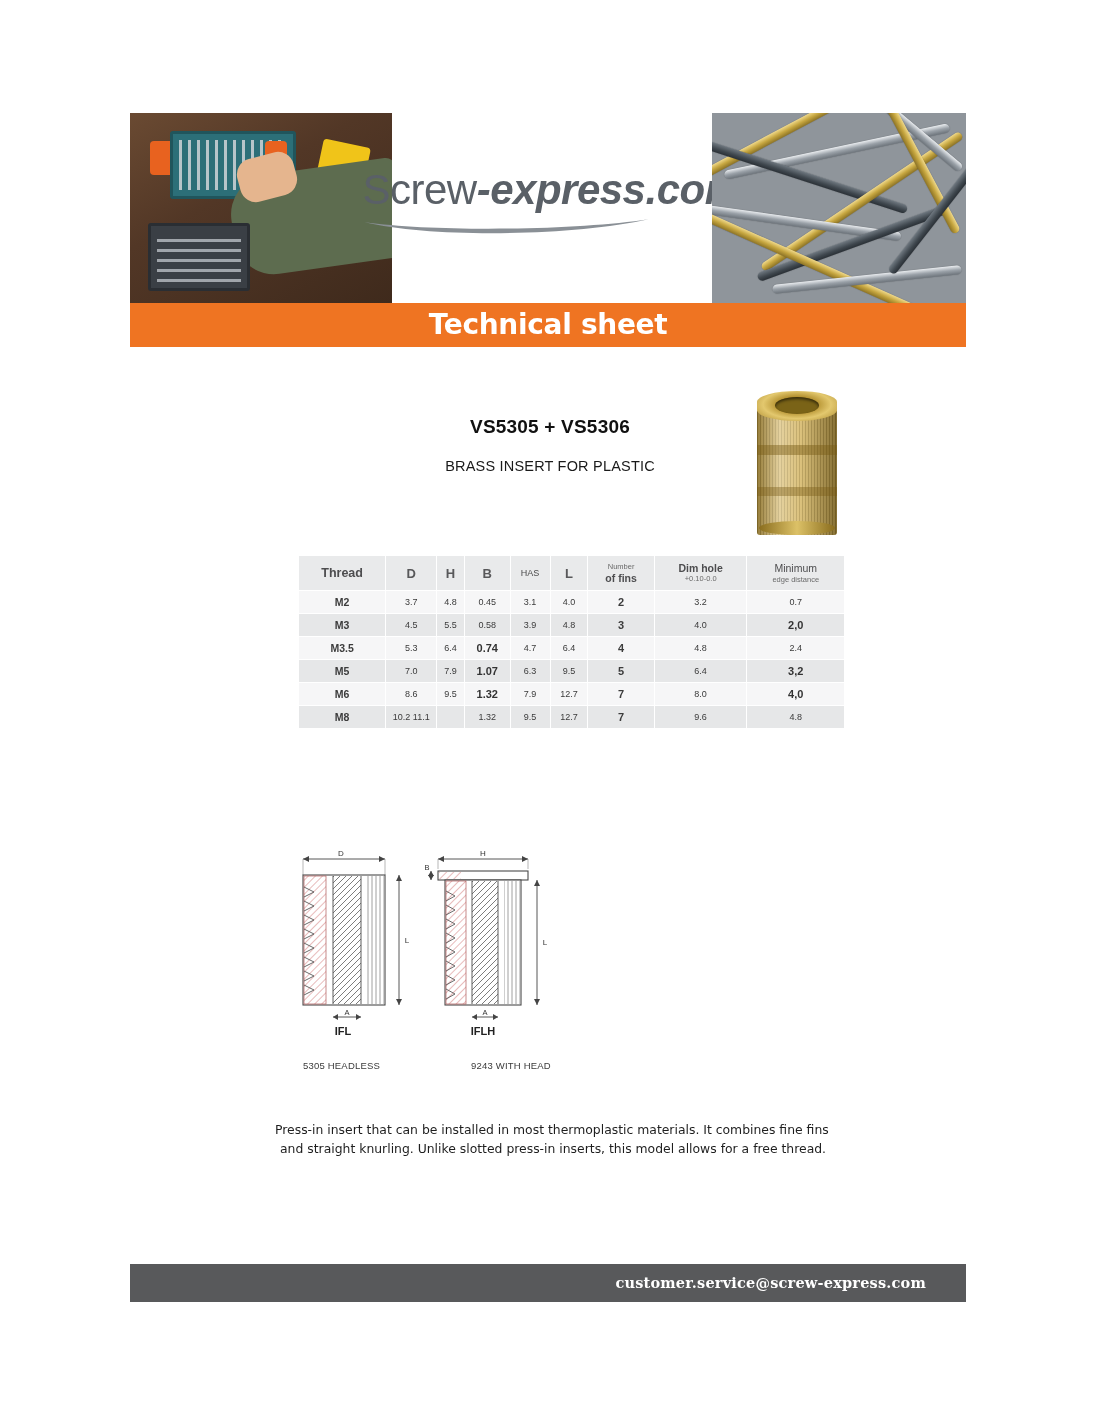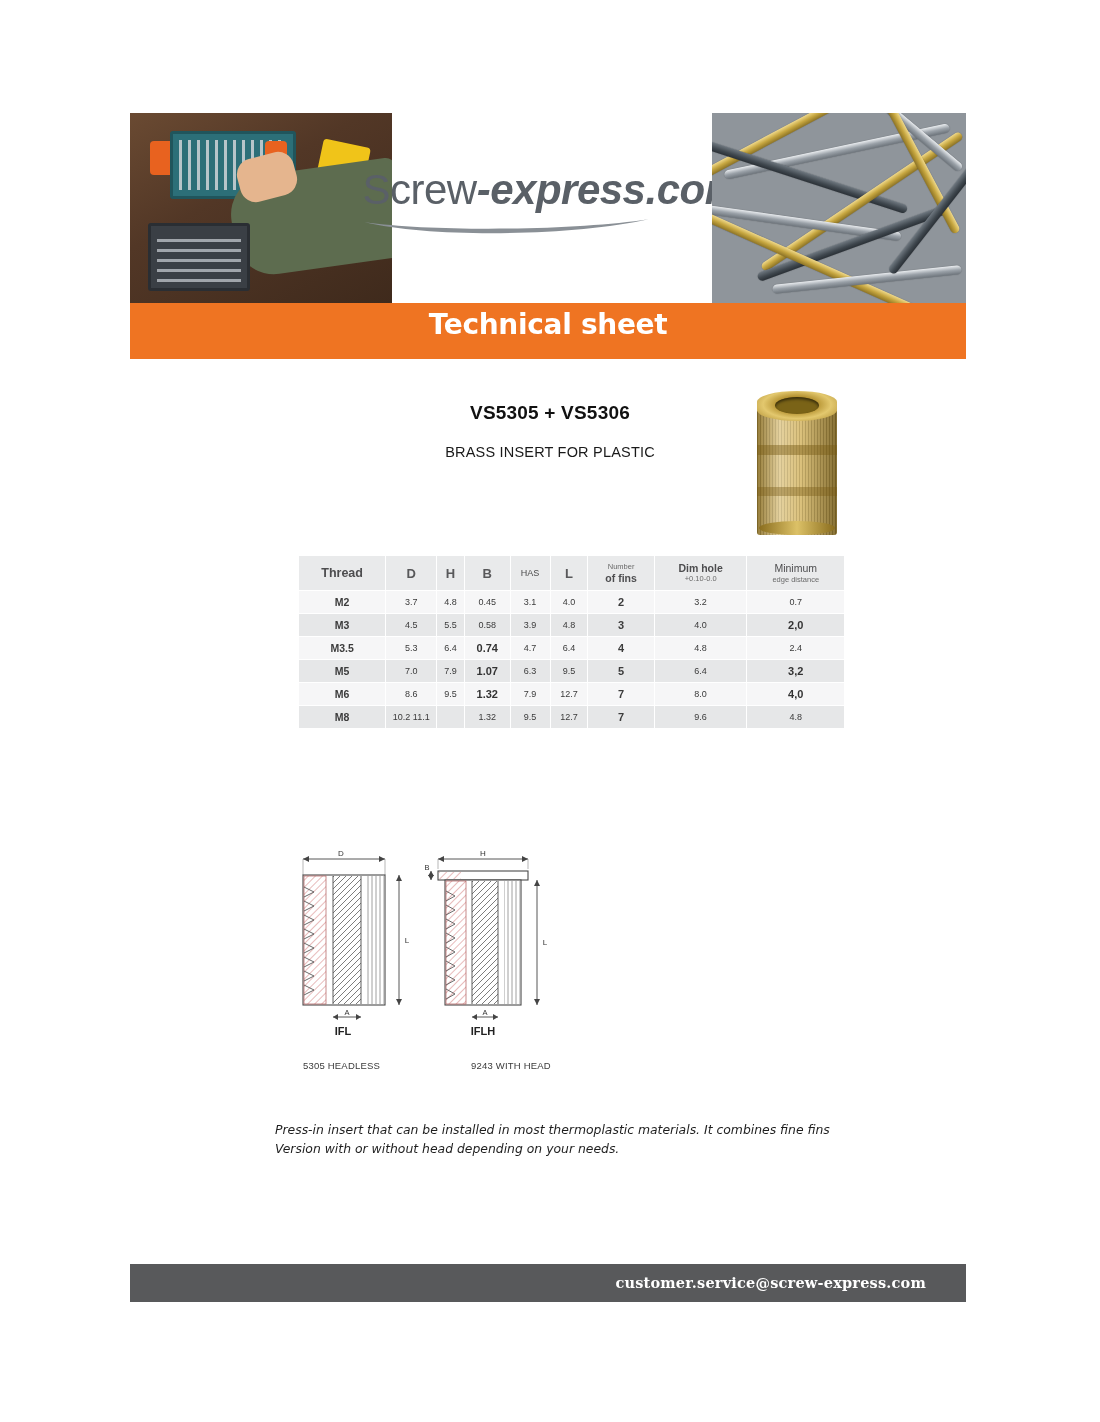--- a/index.html
+++ b/index.html
@@ -164,38 +164,38 @@
   }
   .banner-right .dark {
     background: linear-gradient(180deg, #6f7880 0%, #3f474e 60%, #2a3036 100%);
   }
 
   .tech-bar {
     position: absolute;
     left: 130px;
     top: 303px;
     width: 836px;
-    height: 56px;
+    height: 44px;
     background: #ef7422;
   }
   .tech-bar .label {
     color: #ffffff;
     font-family: "DejaVu Sans", sans-serif;
     font-weight: bold;
     font-size: 28px;
     letter-spacing: -0.3px;
     text-align: center;
     line-height: 44px;
   }
 
   
   .title-block {
     position: absolute;
     left: 330px;
-    top: 402px;
+    top: 416px;
     width: 440px;
     text-align: center;
   }
   .part-title {
     font-size: 19px;
     font-weight: bold;
     color: #111111;
     letter-spacing: 0.2px;
   }
   .part-subtitle {
@@ -356,21 +356,21 @@
   .description {
     position: absolute;
     left: 275px;
     top: 1120px;
     width: 560px;
     font-family: "DejaVu Sans", sans-serif;
     font-size: 12.4px;
     line-height: 1.55;
     color: #1e1e1e;
   }
-  .description div { white-space: nowrap; font-style: italic; }
+  .description div { white-space: nowrap; }
   .description .l2 { padding-left: 5px; }
 
   
   .footer {
     position: absolute;
     left: 130px;
     top: 1264px;
     width: 836px;
     height: 38px;
     background: #58595b;
@@ -648,18 +648,18 @@
   </svg>
 </div>
 
 <div class="draw-caption-row">
   <span class="cap1">5305 HEADLESS</span>
   <span class="cap2">9243 WITH HEAD</span>
 </div>
 
 <div class="description">
   <div>Press-in insert that can be installed in most thermoplastic materials. It combines fine fins</div>
-  <div>Version with or without head depending on your needs.</div>
+  <div class="l2">and straight knurling. Unlike slotted press-in inserts, this model allows for a free thread.</div>
 </div>
 
 <div class="footer">
   <div class="mail">customer.service@screw-express.com</div>
 </div>
 
 </body></html>

